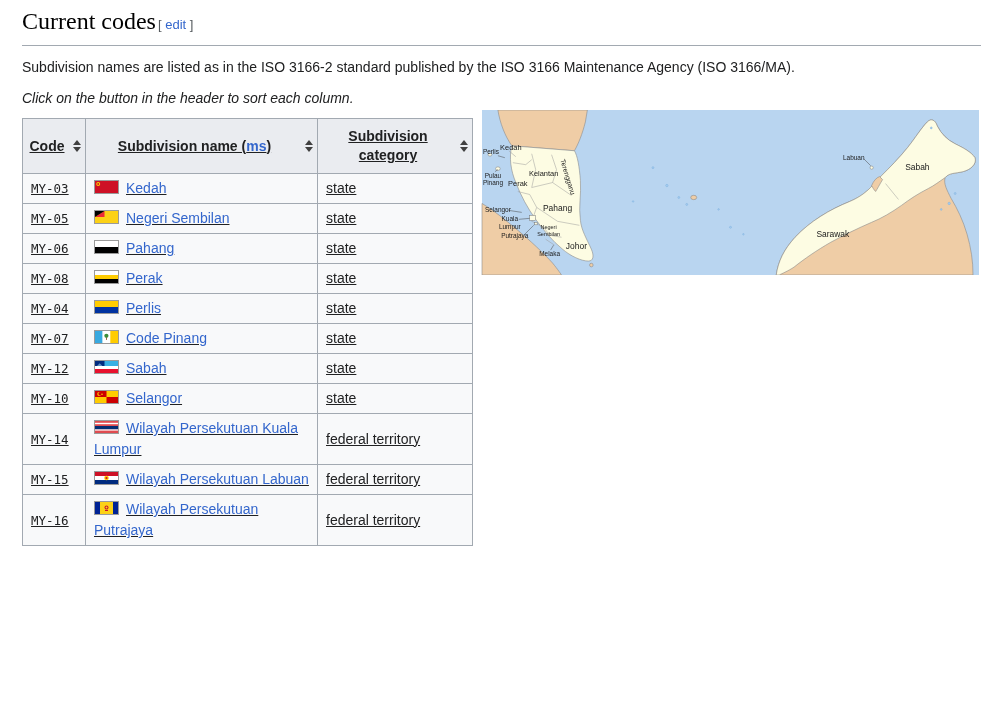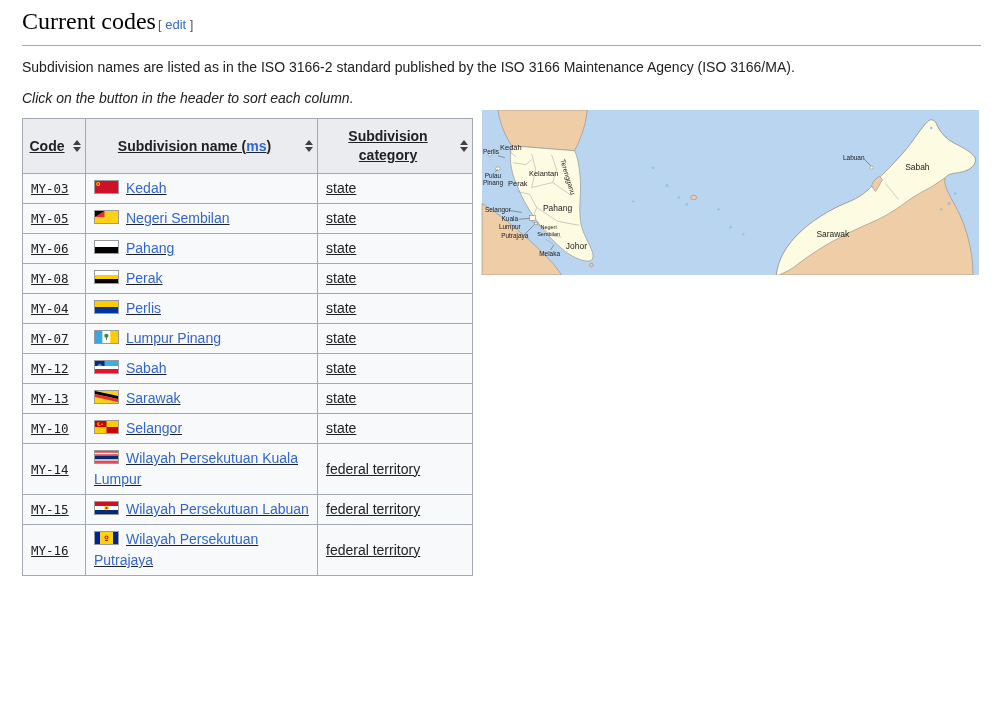--- a/index.html
+++ b/index.html
@@ -143,41 +143,32 @@
     <td class="cat-cell"><span>state</span></td>
   </tr>
           <tr>
     <td class="code-cell"><span>MY-07</span></td>
     <td class="name-cell"><span class="flag"><svg viewBox="0 0 23 12">
                   <rect width="7.6" height="12" fill="#38a9e0"></rect>
                   <rect x="7.6" width="7.7" height="12" fill="#fff"></rect>
                   <rect x="15.3" width="7.7" height="12" fill="#ffcc00"></rect>
                   <circle cx="11.4" cy="4.8" r="2.1" fill="#3a8e3a"></circle>
                   <rect x="11" y="6.5" width="0.9" height="2.4" fill="#8a5a2b"></rect>
-                </svg></span><a class="subdiv-link">Lumpur Pinang</a></td>
+                </svg></span><a class="subdiv-link">Code Pinang</a></td>
     <td class="cat-cell"><span>state</span></td>
   </tr>
           <tr>
     <td class="code-cell"><span>MY-12</span></td>
     <td class="name-cell"><span class="flag"><svg viewBox="0 0 23 12">
                   <rect width="23" height="12" fill="#e8112d"></rect>
                   <rect width="23" height="8" fill="#fff"></rect>
                   <rect width="23" height="5" fill="#38b0e3"></rect>
                   <rect width="9.5" height="5" fill="#002b7f"></rect>
                   <polygon points="2,5 4.7,2.2 7.4,5" fill="#5a8fc0"></polygon>
                 </svg></span><a class="subdiv-link">Sabah</a></td>
-    <td class="cat-cell"><span>state</span></td>
-  </tr>
-          <tr>
-    <td class="code-cell"><span>MY-13</span></td>
-    <td class="name-cell"><span class="flag"><svg viewBox="0 0 23 12">
-                  <rect width="23" height="12" fill="#fcd116"></rect>
-                  <polygon points="0,0 23,5 23,8 0,3" fill="#000"></polygon>
-                  <polygon points="0,3 23,8 23,11 0,6" fill="#ed2939"></polygon>
-                </svg></span><a class="subdiv-link">Sarawak</a></td>
     <td class="cat-cell"><span>state</span></td>
   </tr>
           <tr>
     <td class="code-cell"><span>MY-10</span></td>
     <td class="name-cell"><span class="flag"><svg viewBox="0 0 23 12">
                   <rect width="23" height="12" fill="#ffcc00"></rect>
                   <rect width="11.5" height="6" fill="#cc0001"></rect>
                   <rect x="11.5" y="6" width="11.5" height="6" fill="#cc0001"></rect>
                   <circle cx="4.2" cy="3" r="2" fill="#ffcc00"></circle>
                   <circle cx="5.1" cy="2.7" r="1.7" fill="#cc0001"></circle>

